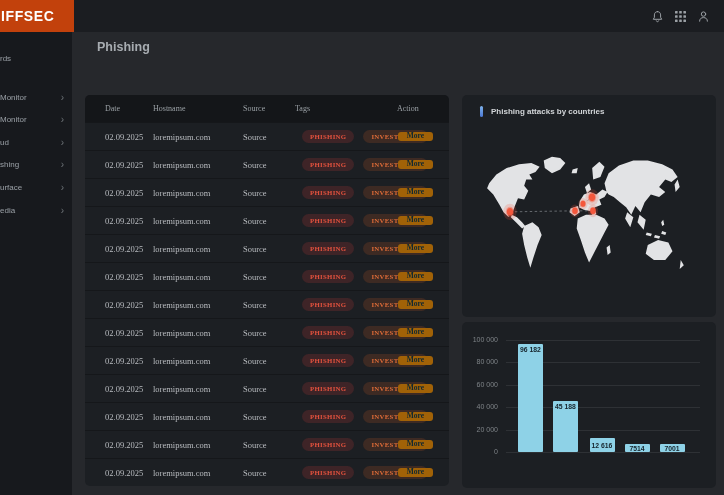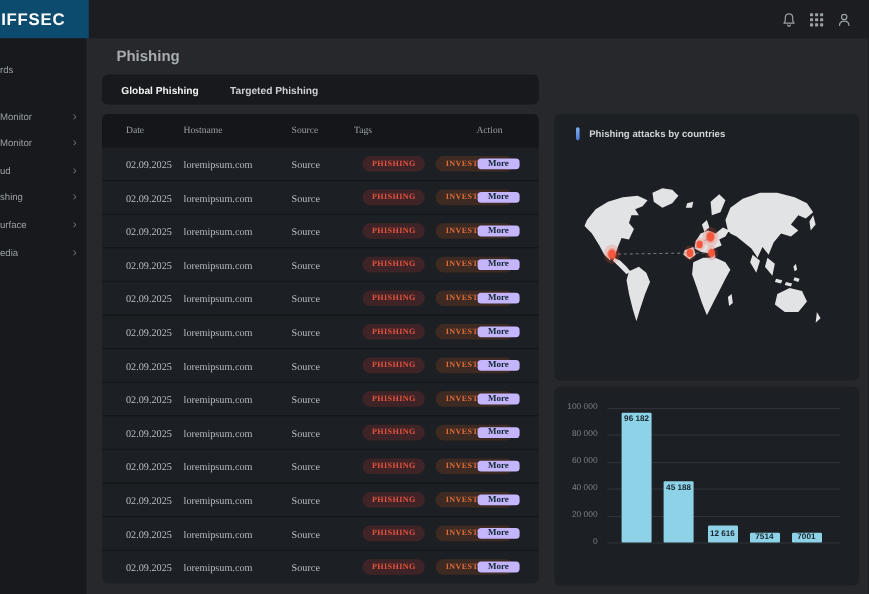--- a/index.html
+++ b/index.html
@@ -1,21 +1,21 @@
 <!DOCTYPE html>
 <html><head>
 <meta charset="utf-8">
 <style>
   html,body{margin:0;padding:0;background:#0d0e10;}
   .screen{position:relative;width:724px;height:495px;background:#26282c;overflow:hidden;
           font-family:"Liberation Sans",sans-serif;-webkit-font-smoothing:antialiased;}
 
   
   .topbar{position:absolute;left:0;top:0;width:724px;height:32px;background:#1b1d21;}
-  .logo-area{position:absolute;left:0;top:0;width:74px;height:32px;background:#0c4a6e;
+  .logo-area{position:absolute;left:0;top:0;width:74px;height:32px;background:#c2410c;
              display:flex;align-items:center;}
   .logo{color:#ffffff;font-weight:bold;font-size:14px;letter-spacing:.6px;padding-left:1px;white-space:nowrap;}
   .topbar-icons{position:absolute;right:13px;top:0;height:32px;display:flex;align-items:center;gap:8px;}
   .tb-icon{width:15px;height:15px;display:flex;align-items:center;justify-content:center;cursor:pointer;}
 
   
   .sidebar{position:absolute;left:0;top:32px;width:72px;height:463px;background:#17191d;
            box-sizing:border-box;padding-top:22px;overflow:hidden;}
   .side-item{height:22.6px;display:flex;align-items:flex-start;color:#9aa0a6;font-size:8px;cursor:pointer;}
   .side-first{margin-bottom:16px;}
@@ -36,21 +36,21 @@
                padding:0 16px 0 20px;font-family:Liberation Serif, serif;}
   .thead{height:27px;background:#141619;color:#9aa0a5;font-size:8px;}
   .th-tags{text-align:left;padding-right:14px;}
   .th-action{padding-left:4px;}
   .trow{height:27px;border-top:1px solid #15171a;font-size:8.5px;color:#b9bcc0;}
   .cell{white-space:nowrap;overflow:visible;}
   .tags-cell{display:flex;align-items:center;gap:9px;padding-left:7px;}
   .pill{font-size:6.8px;font-weight:bold;letter-spacing:.3px;padding:3px 8px;border-radius:8px;white-space:nowrap;}
   .pill.phishing{background:#3e2427;color:#e5523e;}
   .pill.investment{background:#3d2a23;color:#df6c38;}
-  .more-btn{justify-self:end;background:#c4b5fd;color:#112831;font-weight:bold;font-size:7.5px;
+  .more-btn{justify-self:end;background:#a16207;color:#112831;font-weight:bold;font-size:7.5px;
             border:none;border-radius:3px;padding:0 9px;font-family:inherit;cursor:pointer;line-height:1.1;margin-left:44px;}
 
   
   .card{position:absolute;background:#1c1f23;border-radius:5px;overflow:hidden;}
   .map-card{left:462px;top:95px;width:254px;height:222px;}
   .map-head{display:flex;align-items:center;padding:11px 16px 0 18px;}
   .accent-bar{width:3px;height:11px;border-radius:1.5px;background:linear-gradient(#7fb3ec,#4a77d4);}
   .map-title{margin-left:8px;font-size:8px;font-weight:bold;color:#d2d5d8;white-space:nowrap;}
   #worldmap{position:absolute;left:22px;top:58px;width:206px;height:126px;}
 
@@ -132,24 +132,20 @@
         </div>
         <div class="side-item">
           <span class="side-label">edia</span>
           <span class="side-chev">›</span>
         </div>
       </nav>
   </aside>
 
   <h1 class="main-title">Phishing</h1>
 
-  <div class="tabbar">
-    <span class="tab active">Global Phishing</span>
-    <span class="tab">Targeted Phishing</span>
-  </div>
 
   <section class="table-card">
     <div class="thead">
       <span>Date</span>
       <span>Hostname</span>
       <span>Source</span>
       <span class="th-tags">Tags</span>
       <span class="th-action">Action</span>
     </div>
     <div>

